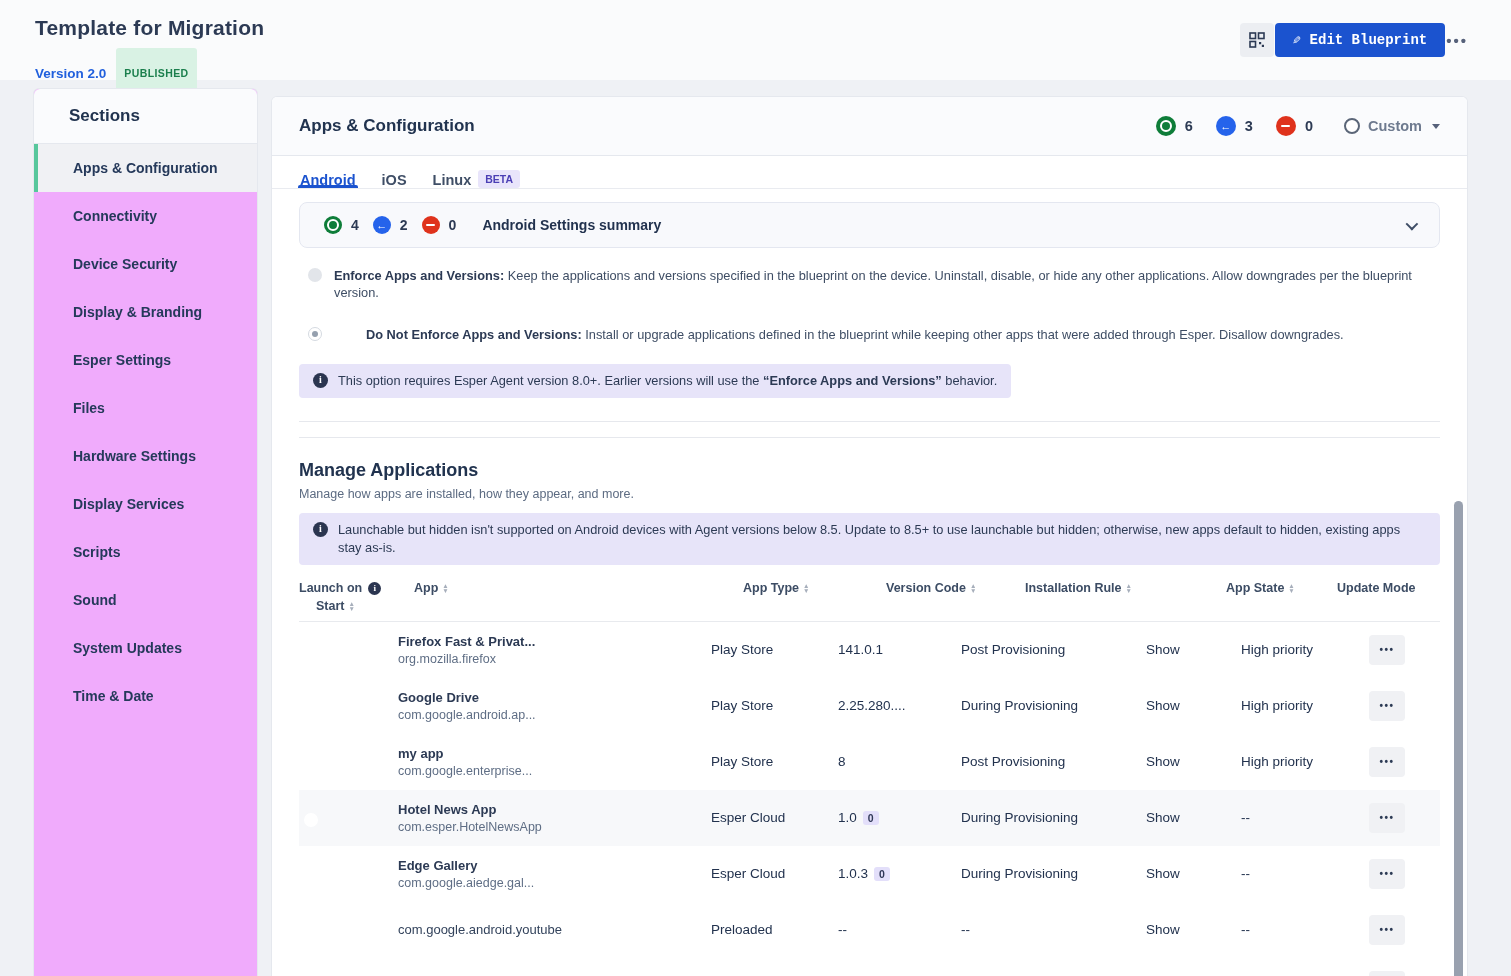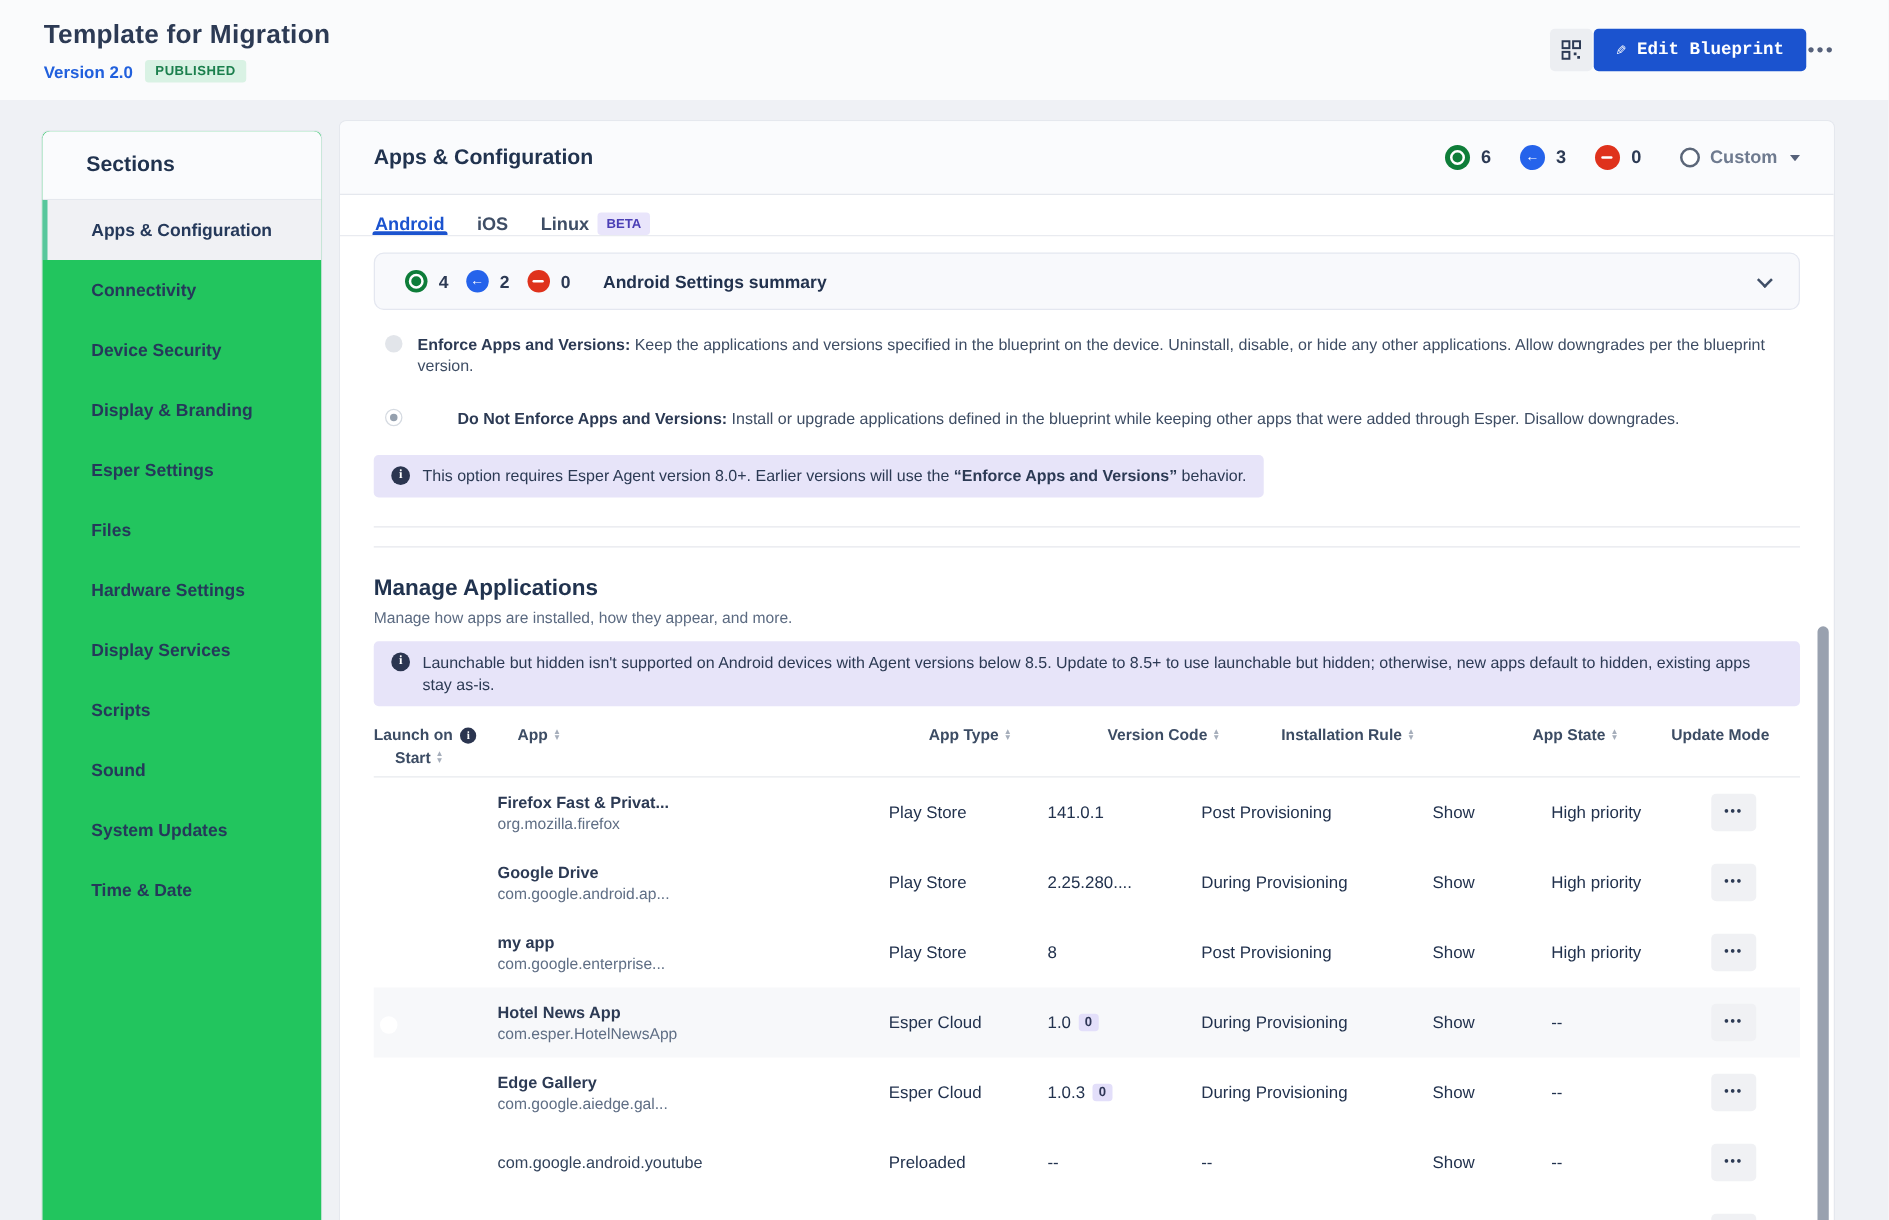--- a/index.html
+++ b/index.html
@@ -4,31 +4,31 @@
 <style>
   * { margin:0; padding:0; box-sizing:border-box; }
   html,body { width:1511px; height:976px; overflow:hidden; }
   body { font-family:"Liberation Sans", sans-serif; background:#eff1f5; position:relative; color:#22324e; }
 
   
   .top-header { position:absolute; left:0; top:0; width:100%; height:80px; background:#fafbfc; }
   .page-title { position:absolute; left:35px; top:16px; font-size:21px; font-weight:700; color:#2c3a54; letter-spacing:.2px; }
   .version-row { position:absolute; left:35px; top:48px; display:flex; align-items:center; gap:10px; }
   .version-link { color:#2160dd; font-weight:700; font-size:13.5px; }
-  .published-badge { background:#d9f2e4; color:#1b7f4d; font-size:10.5px; font-weight:700; padding:3px 8px; border-radius:3px; letter-spacing:.4px; }
+  .published-badge { background:#d9f2e4; color:#1b7f4d; font-size:10.5px; font-weight:700; padding:19px 8px; border-radius:3px; letter-spacing:.4px; }
   .header-actions { position:absolute; right:43px; top:23px; display:flex; align-items:center; gap:1px;font-family:Liberation Mono, monospace; }
   .qr-btn { width:34px; height:34px; background:#eceef2; border-radius:4px; display:flex; align-items:center; justify-content:center; border:none; cursor:pointer; }
   .edit-btn { height:34px; background:#1b53cf; color:#fff; border:none; border-radius:4px; font-family:inherit; font-size:14px; font-weight:700; padding:0 18px; display:flex; align-items:center; gap:9px; cursor:pointer; }
   .pencil-icon { display:inline-block; transform:scaleX(-1); font-size:13px; line-height:1; }
   .pencil-icon::before { content:"✎"; }
   .more-btn { border:none; background:transparent; color:#56617a; font-size:15px; font-weight:700; letter-spacing:2px; cursor:pointer; }
   .more-btn::before { content:"•••"; }
 
   
-  .sidebar { position:absolute; left:33px; top:104px; width:225px; bottom:0; background:#22c55e; border:1px solid #e5e8ee; border-bottom:none; border-radius:6px 6px 0 0; }
+  .sidebar { position:absolute; left:33px; top:88px; width:225px; bottom:0; background:#f0abfc; border:1px solid #e5e8ee; border-bottom:none; border-radius:6px 6px 0 0; }
   .sidebar-header { height:55px; display:flex; align-items:center; padding-left:35px; font-size:17px; font-weight:700; color:#21334f; background:#fafbfd; border-bottom:1px solid #e5e8ee; border-radius:6px 6px 0 0; }
   .side-item { height:48px; display:flex; align-items:center; padding-left:35px; font-size:14px; font-weight:700; color:#25395a; border-left:4px solid transparent; cursor:pointer; }
   .side-item.active { background:#f0f1f4; border-left-color:#57c79c; }
 
   
   .main-card { position:absolute; left:271px; top:96px; width:1197px; bottom:0; background:#fff; border:1px solid #e5e8ee; border-bottom:none; border-radius:6px 6px 0 0; overflow:hidden; }
   .panel-header { height:59px; background:#fafbfd; border-bottom:1px solid #e5e8ee; display:flex; align-items:center; padding:0 27px; }
   .panel-title { font-size:17px; font-weight:700; color:#21334f; }
   .panel-header-right { margin-left:auto; display:flex; align-items:center; gap:23px; }
   .counter { display:flex; align-items:center; gap:9px; font-size:14.5px; font-weight:700; color:#2c3a54; }

